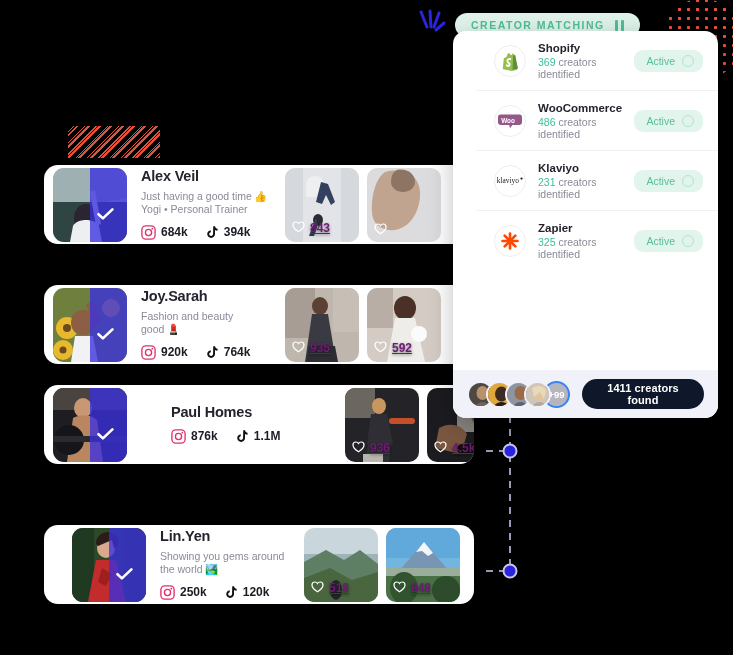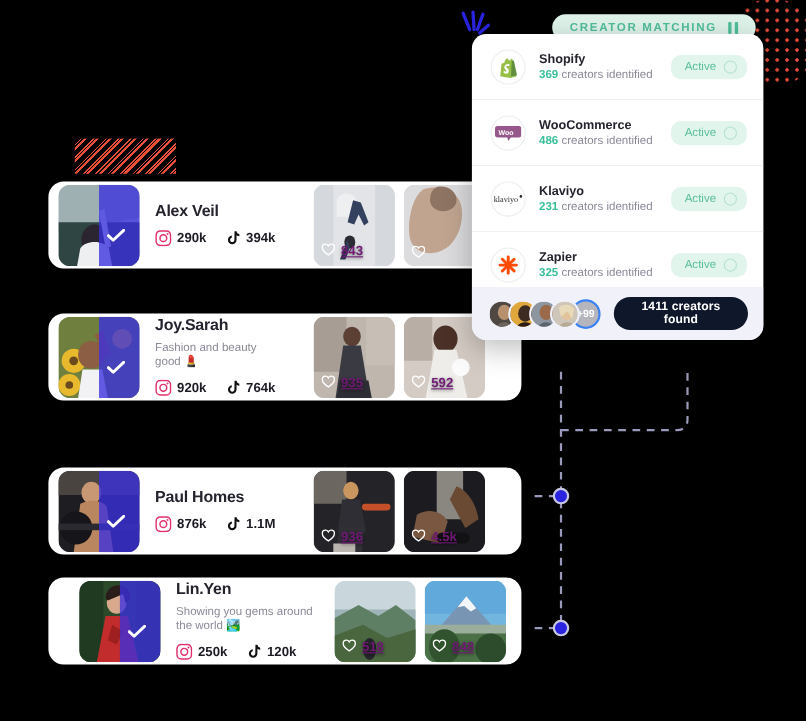--- a/index.html
+++ b/index.html
@@ -41,21 +41,21 @@
     left: 44px; width: 430px; height: 79px;
     background: #ffffff;
     border-radius: 14px;
     box-shadow: 0 6px 18px rgba(0,0,0,0.28);
     display: flex; align-items: center;
     padding: 9px;
     overflow: hidden;
   }
   #card-0 { top: 165px; }
   #card-1 { top: 285px; }
-  #card-2 { top: 425px; }
+  #card-2 { top: 385px; gap: 30px; }
   #card-3 { top: 525px; padding-left: 28px; }
 
   .avatar-wrap {
     position: relative; width: 74px; height: 74px;
     border-radius: 11px; overflow: hidden; flex: 0 0 74px;
   }
   .avatar-photo { position: absolute; inset: 0; }
   .avatar-tint {
     position: absolute; left: 50%; top: 0; right: 0; bottom: 0;
     background: rgba(58,48,222,0.78);
@@ -92,51 +92,50 @@
     text-decoration: underline;
   }
 
   
   #match-badge {
     position: absolute; left: 455px; top: 13px;
     background: #DFF3EA; border-radius: 14px;
     padding: 6px 16px 6px 16px;
     display: flex; align-items: center; gap: 10px;
     z-index: 5;
-    margin-left: 47px;
   }
   #match-badge .badge-text {
     font-size: 10.5px; font-weight: bold; color: #4FBE9B;
     letter-spacing: 1.5px;
   }
   .pause-icon { display: flex; gap: 3px; }
   .pause-icon i { display:block; width: 3px; height: 11px; background: #4FBE9B; border-radius:1px; }
 
   #match-panel {
-    position: absolute; left: 429px; top: 31px;
-    width: 265px; height: 278px;
+    position: absolute; left: 453px; top: 31px;
+    width: 265px; height: 387px;
     background: #ffffff; border-radius: 13px;
     box-shadow: 0 8px 26px rgba(0,0,0,0.25);
-    overflow: hidden; z-index: 6;
+    overflow: hidden; z-index: 6; padding-left: 24px;
   }
   .brand-row {
     display: flex; align-items: center;
     height: 60px; padding: 0 15px 0 17px;
     border-bottom: 1px solid #F0F0F4;
   }
   .brand-logo {
     width: 32px; height: 32px; border-radius: 50%;
     border: 1px solid #EDEDF1;
     display: flex; align-items: center; justify-content: center;
     flex: 0 0 32px; background: #fff; overflow: hidden;
   }
   .brand-meta { flex: 1; padding-left: 12px; }
   .brand-name { font-size: 11.5px; font-weight: bold; color: #26232E; }
   .brand-sub { margin-top: 2px; font-size: 10.5px; color: #8A8A99; }
-  .brand-sub b { color: #3BBE9B; font-weight: bold; }
+  .brand-sub b { color: #3BBE9B; font-weight: normal; }
   .active-pill {
     background: #E1F5EC; border-radius: 9px;
     padding: 5px 9px 5px 12px;
     display: flex; align-items: center; gap: 7px;
     flex: 0 0 auto;
   }
   .active-pill span { font-size: 10.5px; color: #58BE9B; }
   .toggle-knob {
     width: 12px; height: 12px; border-radius: 50%;
     border: 1.5px solid #B7E2D1; background: transparent;
@@ -211,28 +210,32 @@
         <path d="M42 22l6 34-5 2-6-34z" fill="#E5E7E8"></path>
       </svg>
       <div class="avatar-tint"></div>
       <svg class="avatar-check" viewBox="0 0 17 12">
         <path d="M1.5 6.2l4.4 4.2L15.4 1.4" fill="none" stroke="#fff" stroke-width="2.6" stroke-linecap="round" stroke-linejoin="round"></path>
       </svg>
     </div>
 
     <div class="card-info">
       <div class="creator-name">Alex Veil</div>
+      <div class="creator-bio">
+        <div>Just having a good time 👍</div>
+        <div>Yogi • Personal Trainer</div>
+      </div>
       <div class="stats">
         <div class="stat">
           <svg width="15" height="15" viewBox="0 0 20 20">
             <rect x="1.2" y="1.2" width="17.6" height="17.6" rx="5.2" fill="none" stroke="#E1306C" stroke-width="1.8"></rect>
             <circle cx="10" cy="10" r="4.1" fill="none" stroke="#E1306C" stroke-width="1.8"></circle>
             <circle cx="15.1" cy="4.9" r="1.15" fill="#E1306C"></circle>
           </svg>
-          <span class="stat-val">290k</span>
+          <span class="stat-val">684k</span>
         </div>
         <div class="stat">
           <svg width="15" height="15" viewBox="0 0 20 20">
             <path d="M12.3 1.6h2.5c.2 1.9 1.4 3.3 3.3 3.5v2.5c-1.3 0-2.5-.4-3.4-1.1v5.6c0 2.9-2.3 5.2-5.2 5.2S4.3 15 4.3 12.1c0-2.7 2-4.9 4.7-5.2v2.6c-1.2.2-2.1 1.3-2.1 2.6 0 1.5 1.2 2.6 2.6 2.6s2.6-1.2 2.6-2.6z" fill="#111"></path>
           </svg>
           <span class="stat-val">394k</span>
         </div>
       </div>
     </div>
 

